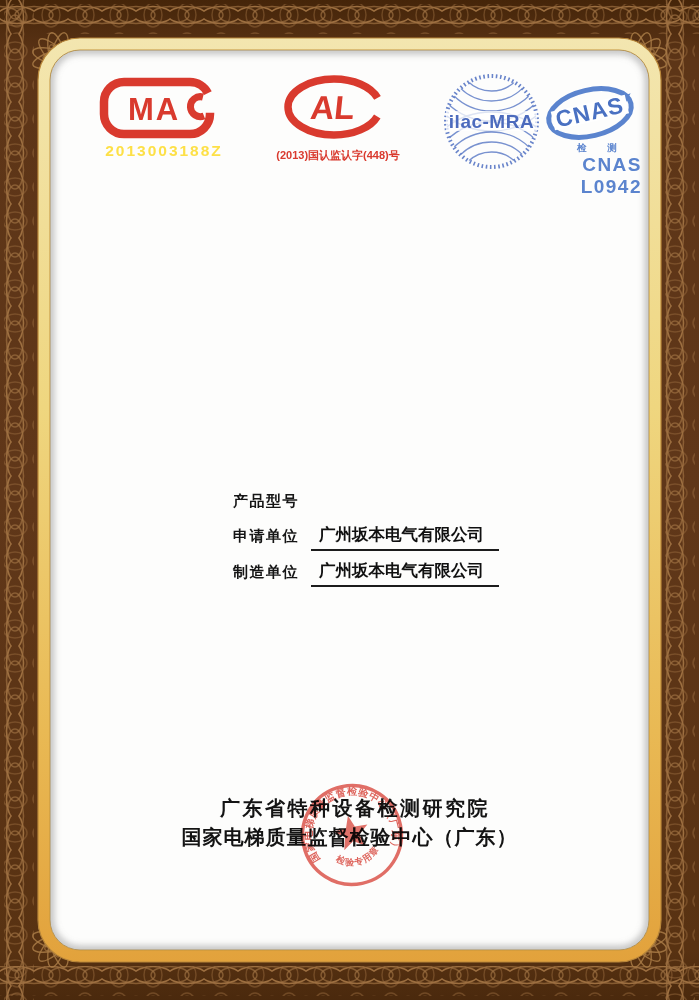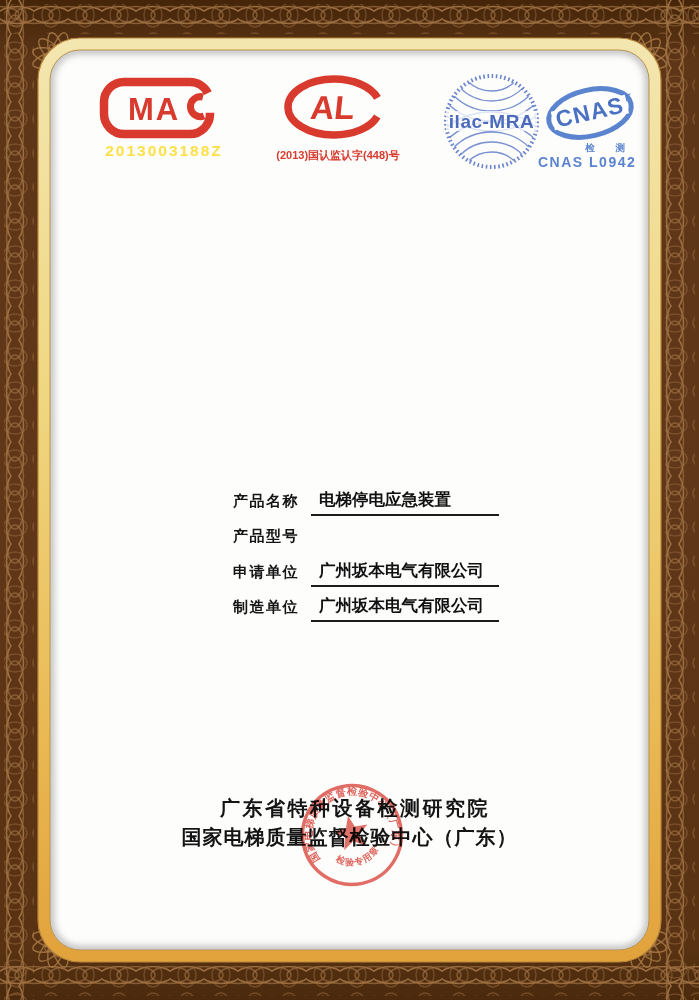--- a/index.html
+++ b/index.html
@@ -16,27 +16,27 @@
     left:103px;top:142px;width:122px;text-align:center;
     font-family:"Liberation Sans",sans-serif;font-weight:bold;font-size:15.5px;
     letter-spacing:2px;color:#fde047;
   }
   .cal-caption{
     left:260px;top:148px;width:156px;text-align:center;
     font-family:"Liberation Sans",sans-serif;font-weight:bold;font-size:11px;
     color:#d93a2e;
   }
   .cnas-tag{
-    left:556px;top:142px;width:78px;text-align:right;
+    left:568px;top:142px;width:78px;text-align:left;
     font-family:"Liberation Sans",sans-serif;font-size:9.5px;letter-spacing:9px;
     text-indent:9px;color:#5b84ce;font-weight:bold;
   }
   .cnas-code{
-    left:538px;top:154px;width:104px;text-align:left;
-    font-family:"Liberation Sans",sans-serif;font-weight:600;font-size:14px;
+    left:538px;top:154px;width:104px;text-align:right;
+    font-family:"Liberation Sans",sans-serif;font-weight:600;font-size:19px;
     letter-spacing:1.5px;color:#5b84ce;
   }
 
   .doc-title{
     left:0;right:0;top:189px;text-align:center;
     font-size:31px;font-weight:bold;letter-spacing:7px;text-indent:7px;color:#161616;
   }
   .report-line{
     left:0;right:0;top:263px;text-align:center;
     font-size:16.5px;font-weight:bold;color:#111;
@@ -184,24 +184,20 @@
       <rect x="8" y="22" width="76" height="19" fill="#ffffff"></rect>
       <text x="46" y="39" text-anchor="middle" font-family="Liberation Sans, sans-serif" font-size="23" font-weight="bold" letter-spacing="1" fill="#4a71c2">CNAS</text>
     </g>
   </svg>
   <div class="abs cnas-tag">检 测</div>
   <div class="abs cnas-code">CNAS L0942</div>
 
 
   <div class="abs fields">
     <div class="field-row">
-      <div class="field-label">产品名称</div>
-      <div class="field-value">电梯停电应急装置</div>
-    </div>
-    <div class="field-row">
       <div class="field-label">产品型号</div>
     </div>
     <div class="field-row">
       <div class="field-label">申请单位</div>
       <div class="field-value">广州坂本电气有限公司</div>
     </div>
     <div class="field-row">
       <div class="field-label">制造单位</div>
       <div class="field-value">广州坂本电气有限公司</div>
     </div>

